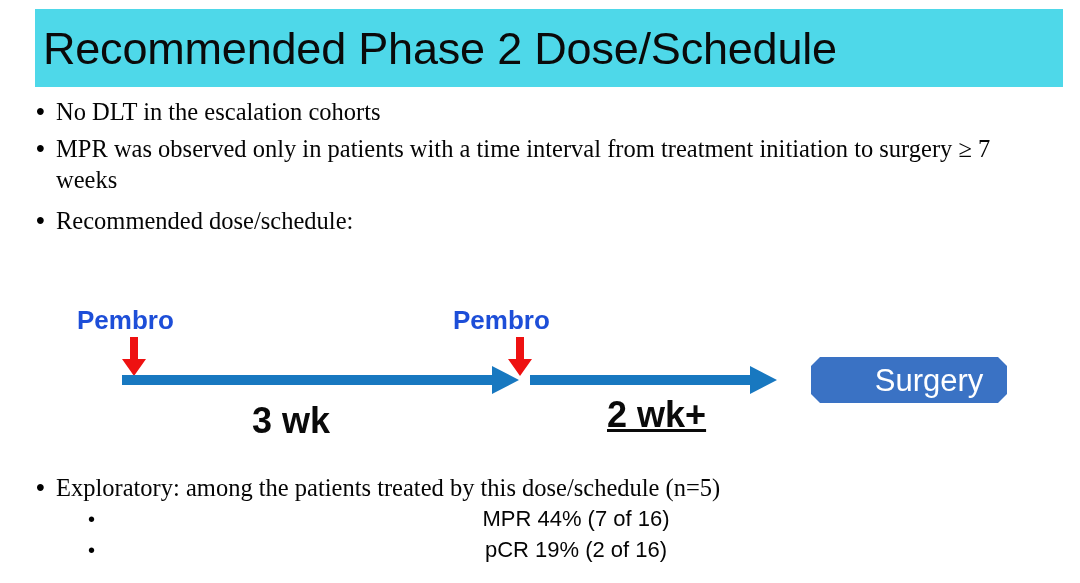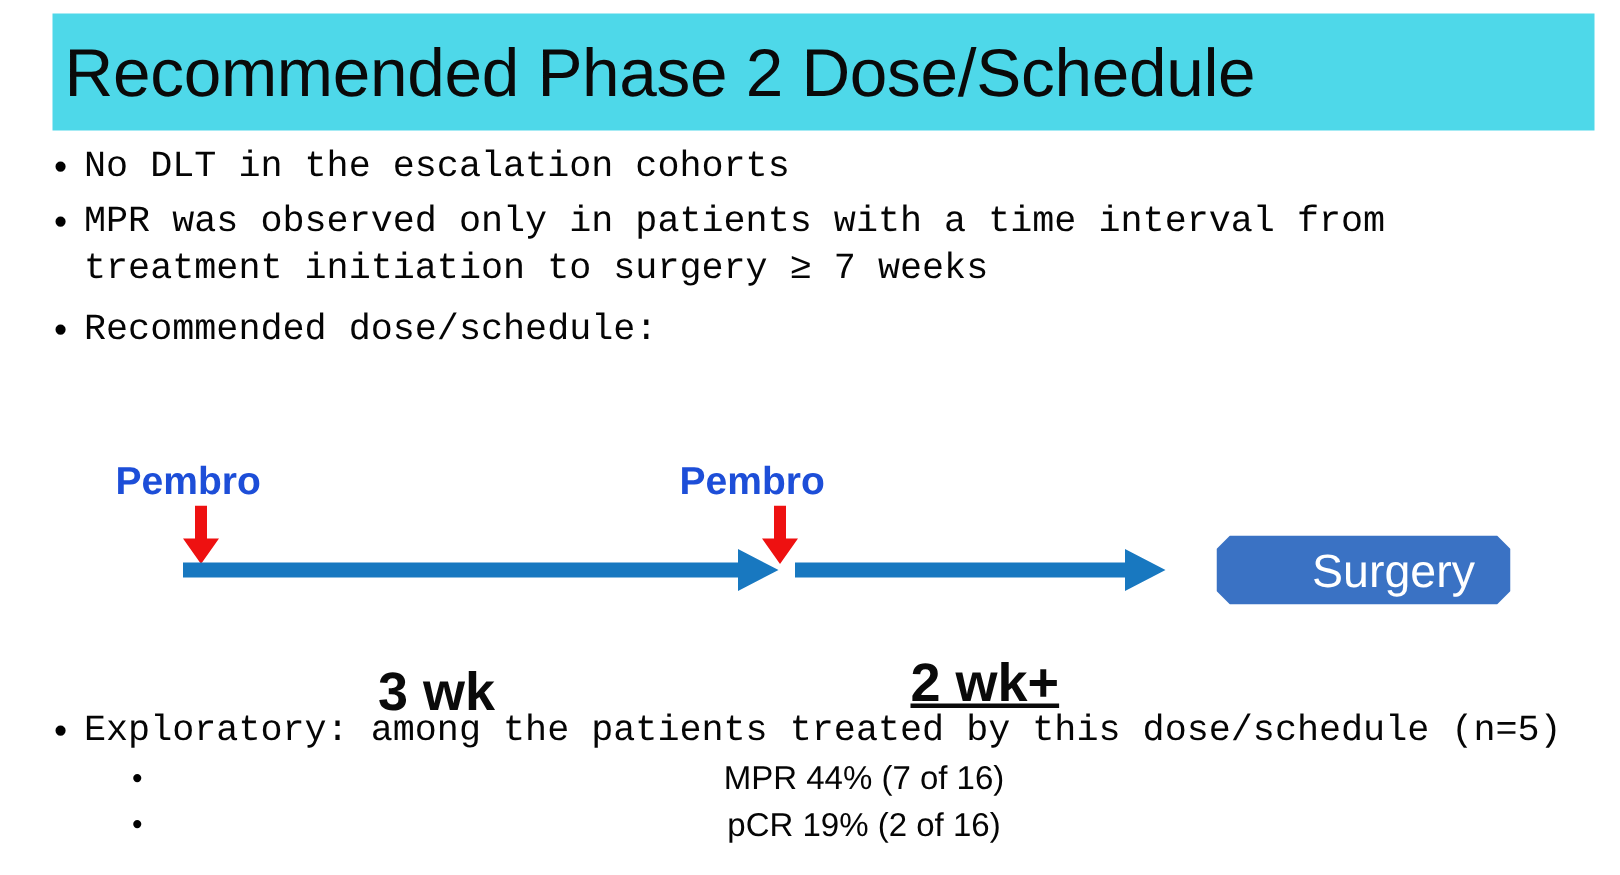--- a/index.html
+++ b/index.html
@@ -57,21 +57,21 @@
     font-size: 25px;
     line-height: 31px;
     text-align: left;
     color: #000;
   }
   .bullet-text {
     flex: 1 1 auto;
     font-size: 24.5px;
     line-height: 31px;
     color: #050505;
-    font-family: Liberation Mono, monospace;
+    font-family: Liberation Serif, serif;
   }
 
   
   .diagram {
     position: absolute;
     left: 0;
     top: 285px;
     width: 1080px;
     height: 175px;
   }
@@ -103,21 +103,20 @@
   .blue-arrow-2 { left: 530px; top: 80px; width: 248px; }
 
   .wk-label {
     position: absolute;
     font-family: "Liberation Sans", sans-serif;
     font-weight: bold;
     font-size: 36px;
     line-height: 1;
     color: #0a0a0a;
     white-space: nowrap;
-    margin-top: 40px;
   }
   .wk-1 { left: 252px; top: 118px; }
   .wk-2 { left: 607px; top: 112px; text-decoration: underline; }
 
   .surgery-box {
     position: absolute;
     left: 811px;
     top: 72px;
     width: 196px;
     height: 46px;

